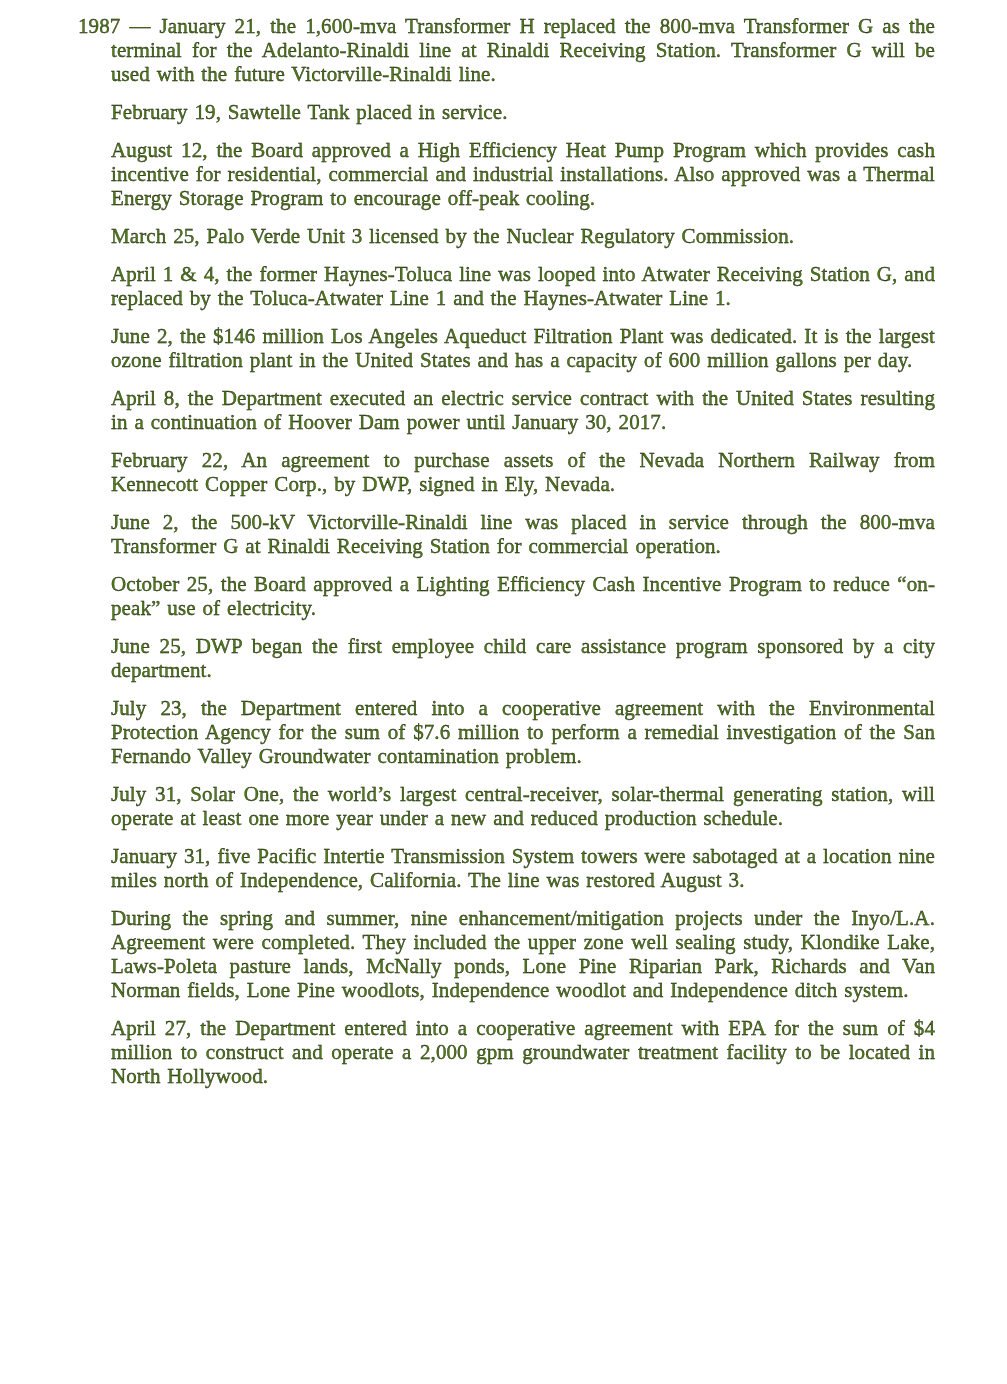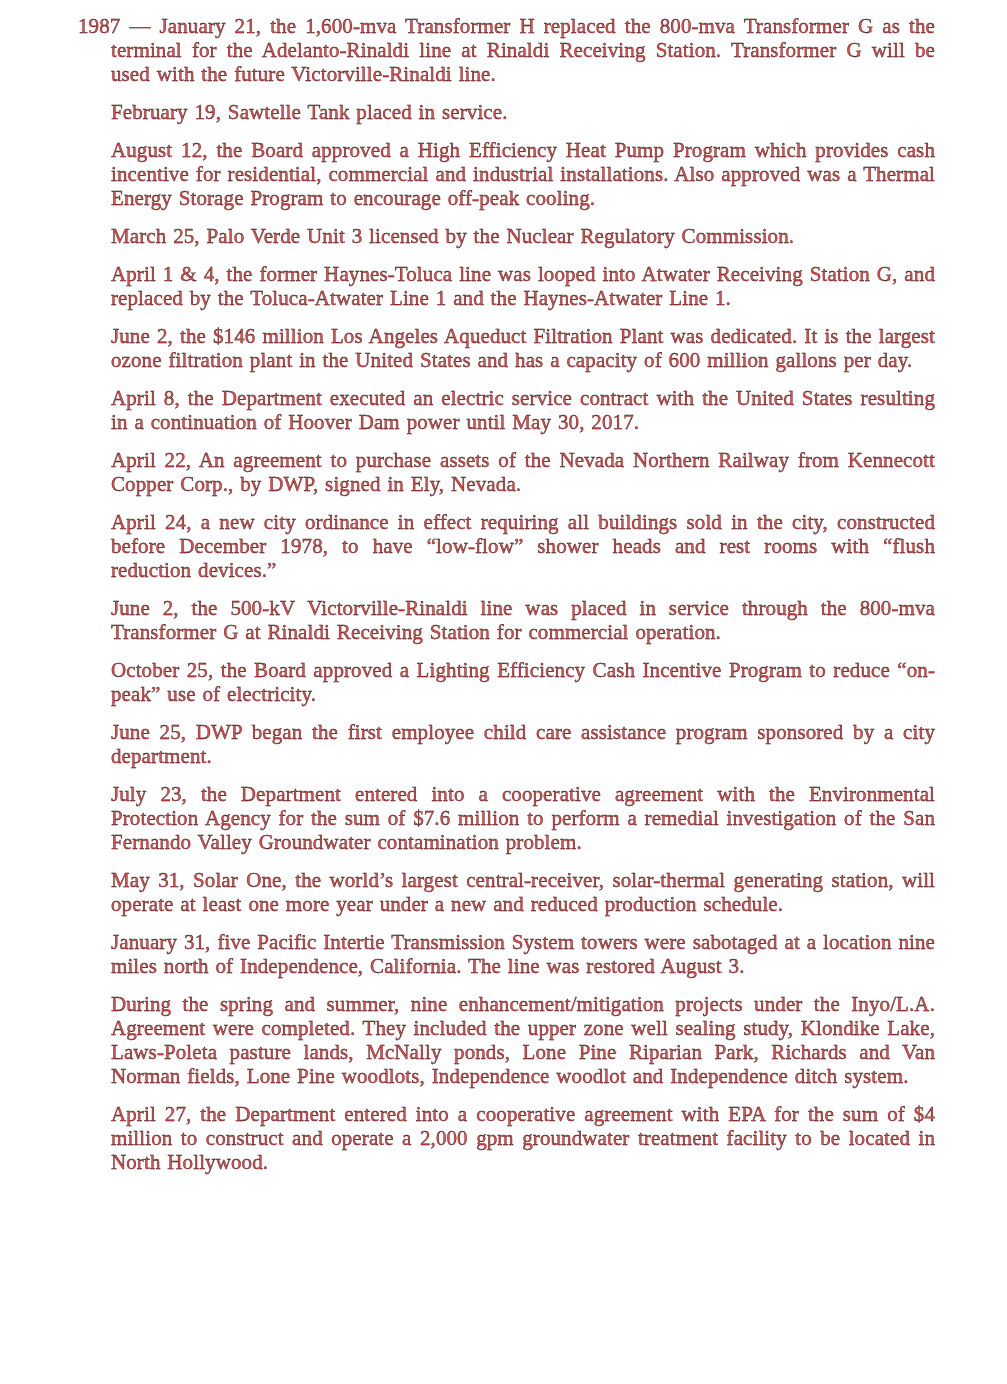--- a/index.html
+++ b/index.html
@@ -11,21 +11,21 @@
     width: 1007px;
     height: 1384px;
     overflow: hidden;
     font-family: "Liberation Serif", "DejaVu Serif", serif;
   }
   .page {
     box-sizing: border-box;
     width: 824px;
     margin-left: 111px;
     padding-top: 14px;
-    color: #ef4444;
+    color: #4d7c0f;
   }
   .entry {
     margin: 0 0 14px 0;
     font-size: 21px;
     line-height: 24px;
     text-align: justify;
     letter-spacing: 0.1px;
     word-spacing: 1.5px;
     -webkit-text-stroke: 0.35px #121212;
   }
@@ -38,24 +38,23 @@
 </head>
 <body>
 
 <div class="page">
   <p class="entry hang">1987 — January 21, the 1,600-mva Transformer H replaced the 800-mva Transformer G as the terminal for the Adelanto-Rinaldi line at Rinaldi Receiving Station. Transformer G will be used with the future Victorville-Rinaldi line.</p>
   <p class="entry">February 19, Sawtelle Tank placed in service.</p>
   <p class="entry">August 12, the Board approved a High Efficiency Heat Pump Program which provides cash incentive for residential, commercial and industrial installations. Also approved was a Thermal Energy Storage Program to encourage off-peak cooling.</p>
   <p class="entry">March 25, Palo Verde Unit 3 licensed by the Nuclear Regulatory Commission.</p>
   <p class="entry gap-above">April 1 &amp; 4, the former Haynes-Toluca line was looped into Atwater Receiving Station G, and replaced by the Toluca-Atwater Line 1 and the Haynes-Atwater Line 1.</p>
   <p class="entry">June 2, the $146 million Los Angeles Aqueduct Filtration Plant was dedicated. It is the largest ozone filtration plant in the United States and has a capacity of 600 million gallons per day.</p>
-  <p class="entry">April 8, the Department executed an electric service contract with the United States resulting in a continuation of Hoover Dam power until May 30, 2017.</p>
-  <p class="entry">April 22, An agreement to purchase assets of the Nevada Northern Railway from Kennecott Copper Corp., by DWP, signed in Ely, Nevada.</p>
-  <p class="entry">April 24, a new city ordinance in effect requiring all buildings sold in the city, constructed before December 1978, to have “low-flow” shower heads and rest rooms with “flush reduction devices.”</p>
+  <p class="entry">April 8, the Department executed an electric service contract with the United States resulting in a continuation of Hoover Dam power until January 30, 2017.</p>
+  <p class="entry">February 22, An agreement to purchase assets of the Nevada Northern Railway from Kennecott Copper Corp., by DWP, signed in Ely, Nevada.</p>
   <p class="entry">June 2, the 500-kV Victorville-Rinaldi line was placed in service through the 800-mva Transformer G at Rinaldi Receiving Station for commercial operation.</p>
   <p class="entry">October 25, the Board approved a Lighting Efficiency Cash Incentive Program to reduce “on-peak” use of electricity.</p>
   <p class="entry">June 25, DWP began the first employee child care assistance program sponsored by a city department.</p>
   <p class="entry">July 23, the Department entered into a cooperative agreement with the Environmental Protection Agency for the sum of $7.6 million to perform a remedial investigation of the San Fernando Valley Groundwater contamination problem.</p>
-  <p class="entry">May 31, Solar One, the world’s largest central-receiver, solar-thermal generating station, will operate at least one more year under a new and reduced production schedule.</p>
+  <p class="entry">July 31, Solar One, the world’s largest central-receiver, solar-thermal generating station, will operate at least one more year under a new and reduced production schedule.</p>
   <p class="entry">January 31, five Pacific Intertie Transmission System towers were sabotaged at a location nine miles north of Independence, California. The line was restored August 3.</p>
   <p class="entry gap-above">During the spring and summer, nine enhancement/mitigation projects under the Inyo/L.A. Agreement were completed. They included the upper zone well sealing study, Klondike Lake, Laws-Poleta pasture lands, McNally ponds, Lone Pine Riparian Park, Richards and Van Norman fields, Lone Pine woodlots, Independence woodlot and Independence ditch system.</p>
   <p class="entry gap-above">April 27, the Department entered into a cooperative agreement with EPA for the sum of $4 million to construct and operate a 2,000 gpm groundwater treatment facility to be located in North Hollywood.</p>
 </div>
 
 </body></html>

